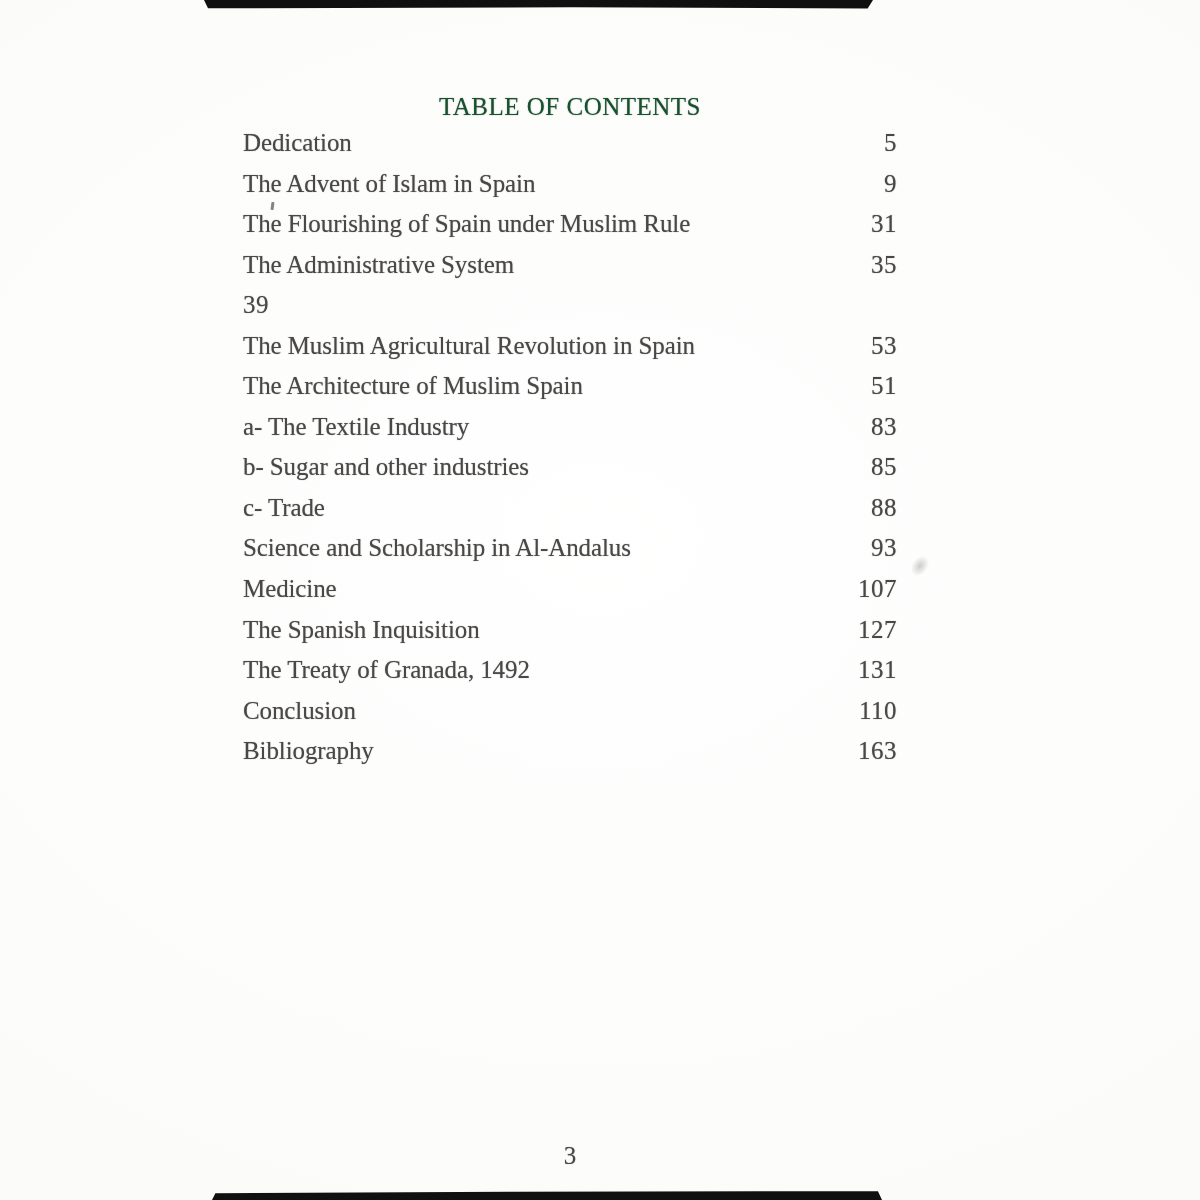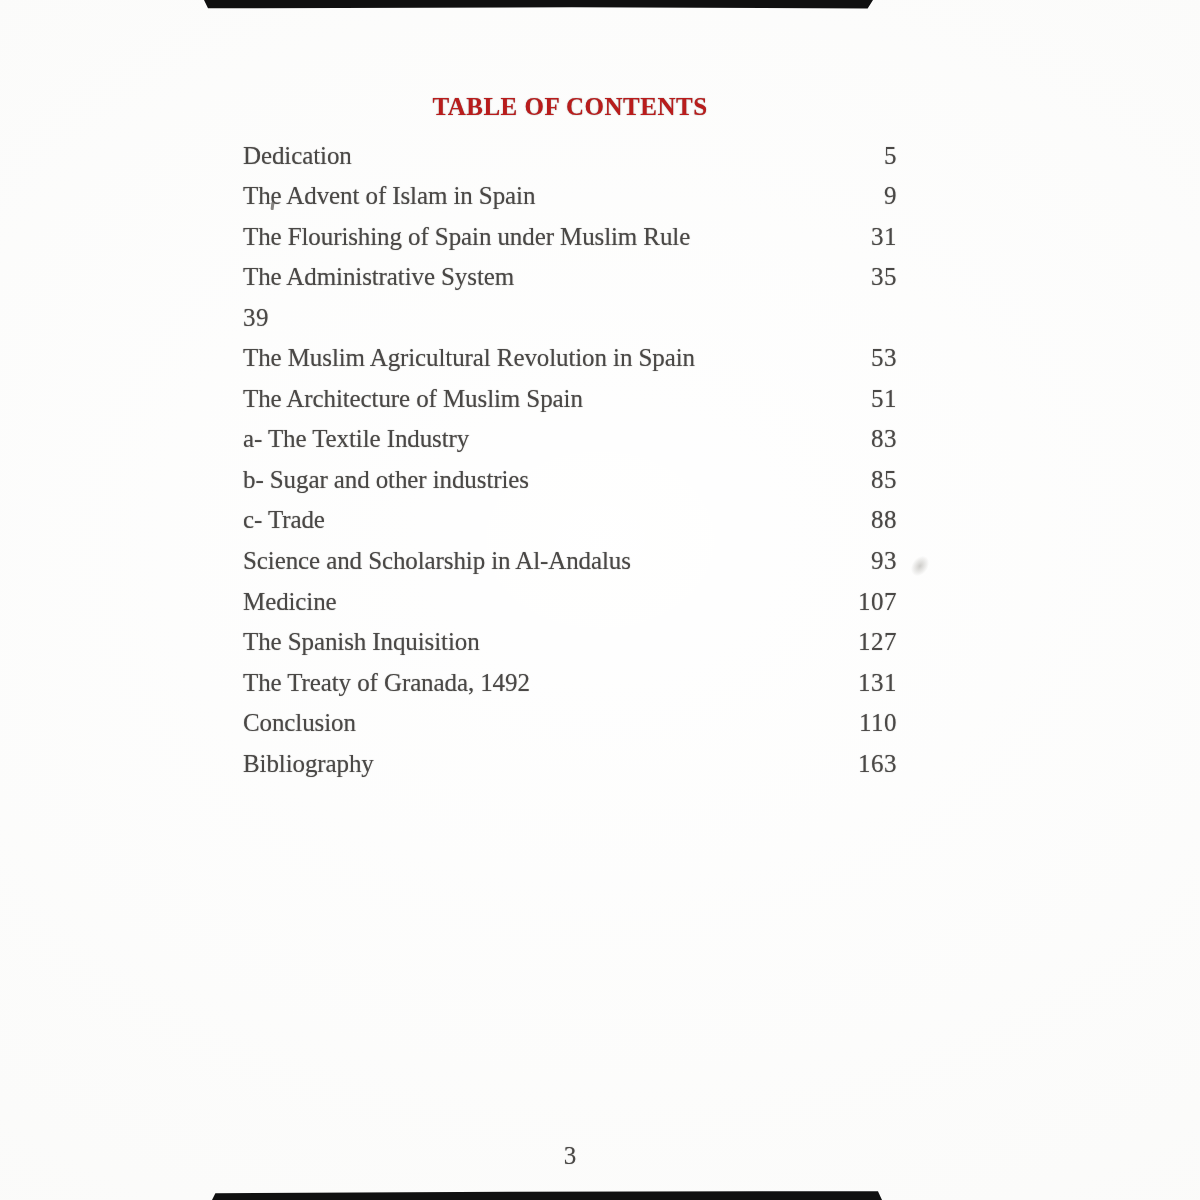--- a/index.html
+++ b/index.html
@@ -41,37 +41,37 @@
     top: 0;
     width: 654px;
   }
   .toc-title {
     position: absolute;
     top: 93px;
     left: 0;
     width: 100%;
     text-align: center;
     font-size: 25px;
-    font-weight: bold;
+    font-weight: normal;
     letter-spacing: 0.5px;
-    color: #b91c1c;
+    color: #14532d;
     text-shadow: 0 0 1.2px rgba(100, 98, 93, 0.75);
     white-space: nowrap;
   }
   .toc-rows {
     position: absolute;
     top: 129px;
     left: 0;
     width: 100%;
   }
   .toc-row {
     height: 40.55px;
     display: flex;
     justify-content: space-between;
-    align-items: flex-end;
+    align-items: flex-start;
     font-size: 25px;
     color: #4a4846;
     text-shadow: 0 0 1.1px rgba(74, 72, 70, 0.55);
     white-space: nowrap;
   }
   .toc-label { letter-spacing: -0.1px; }
   .toc-page  { letter-spacing: 0.5px; }
   .folio {
     position: absolute;
     left: 243px;

